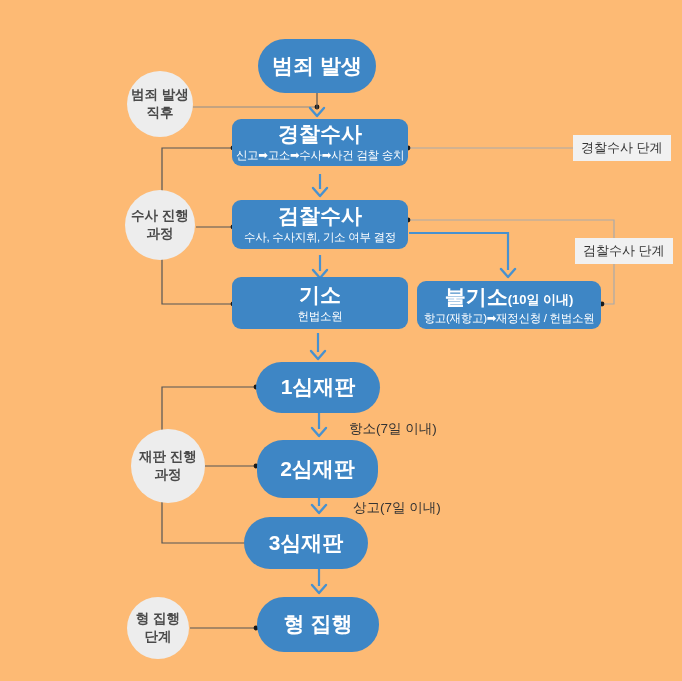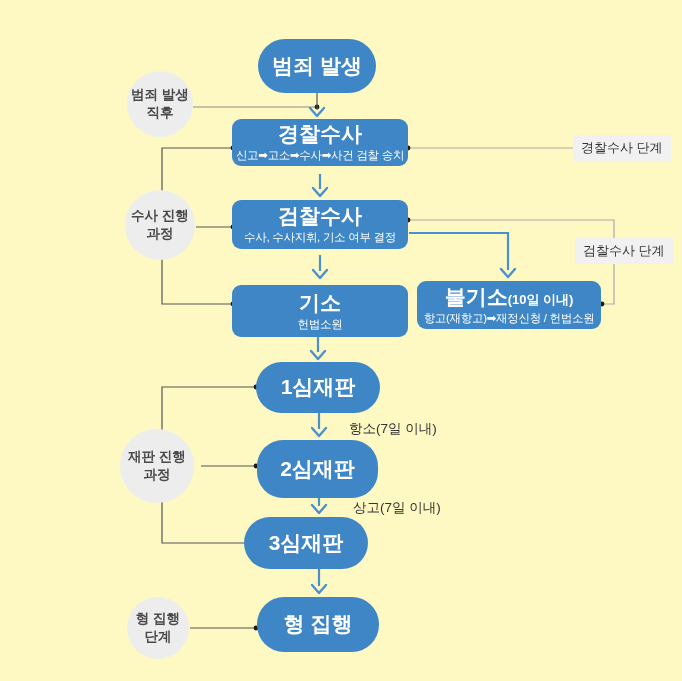--- a/index.html
+++ b/index.html
@@ -10,54 +10,54 @@
     --line-dark:#555555;
     --line-mid:#8c8c8c;
     --line-gray:#aaaaaa;
     --text-dark:#333333;
     --circle-text:#4a4a4a;
     --dot:#1a1a1a;
   }
   *{margin:0;padding:0;box-sizing:border-box;}
   html,body{background:#ffffff;}
   body{font-family:"Liberation Sans","DejaVu Sans",sans-serif;}
-  .stage{position:relative;width:682px;height:681px;background:#fef9c3;overflow:hidden;}
+  .stage{position:relative;width:682px;height:681px;background:#fdba74;overflow:hidden;}
   .wires{position:absolute;left:0;top:0;width:682px;height:681px;z-index:1;}
   .wire-dark{stroke:var(--line-dark);stroke-width:1.2;fill:none;}
   .wire-mid{stroke:var(--line-mid);stroke-width:1.2;fill:none;}
   .wire-gray{stroke:var(--line-gray);stroke-width:1.2;fill:none;}
   .wire-blue{stroke:var(--arrow-blue);stroke-width:2.2;fill:none;}
   .chev{stroke:var(--arrow-blue);stroke-width:2.4;fill:none;stroke-linecap:round;stroke-linejoin:round;}
   .dot{fill:var(--dot);}
 
   .node{position:absolute;z-index:2;background:var(--node-blue);color:#ffffff;
         display:flex;flex-direction:column;align-items:center;justify-content:center;
         text-align:center;line-height:1.15;}
   .pill{border-radius:27px;}
   .rect{border-radius:9px;}
   .node .t{font-size:21px;font-weight:bold;letter-spacing:0px;white-space:nowrap;}
   .node .s{font-size:11.5px;letter-spacing:-0.3px;white-space:nowrap;margin-top:3px;}
   .node .note{font-size:13px;font-weight:bold;}
 
   .n-crime{left:258px;top:39px;width:118px;height:54px;}
   .n-police{left:232px;top:119px;width:176px;height:47px;}
   .n-prosecution{left:232px;top:200px;width:176px;height:49px;}
-  .n-indictment{left:232px;top:285px;width:176px;height:52px;}
+  .n-indictment{left:232px;top:277px;width:176px;height:52px;}
   .n-nonindictment{left:417px;top:281px;width:184px;height:48px;}
   .n-trial1{left:256px;top:362px;width:124px;height:51px;border-radius:26px;}
   .n-trial2{left:257px;top:440px;width:121px;height:58px;border-radius:26px;}
   .n-trial3{left:244px;top:517px;width:124px;height:52px;border-radius:26px;}
   .n-execution{left:257px;top:597px;width:122px;height:55px;}
 
   .circle{position:absolute;z-index:2;background:var(--circle-gray);border-radius:50%;
           display:flex;flex-direction:column;align-items:center;justify-content:center;
           color:var(--circle-text);font-weight:bold;font-size:13.5px;line-height:1.3;text-align:center;}
   .c-after{left:127px;top:71px;width:66px;height:66px;}
   .c-invest{left:125px;top:190px;width:70px;height:70px;}
-  .c-trial{left:120px;top:429px;width:74px;height:74px;}
+  .c-trial{left:131px;top:429px;width:74px;height:74px;}
   .c-exec{left:127px;top:597px;width:62px;height:62px;}
 
   .stage-label{position:absolute;z-index:3;background:var(--label-bg);color:var(--text-dark);
                font-size:13px;padding:4px 8px;white-space:nowrap;}
   .l-police{left:573px;top:135px;}
   .l-prosecution{left:575px;top:238px;}
 
   .edge-label{position:absolute;z-index:2;color:var(--text-dark);font-size:13.5px;white-space:nowrap;}
   .l-appeal{left:349px;top:420px;}
   .l-final{left:353px;top:499px;}

